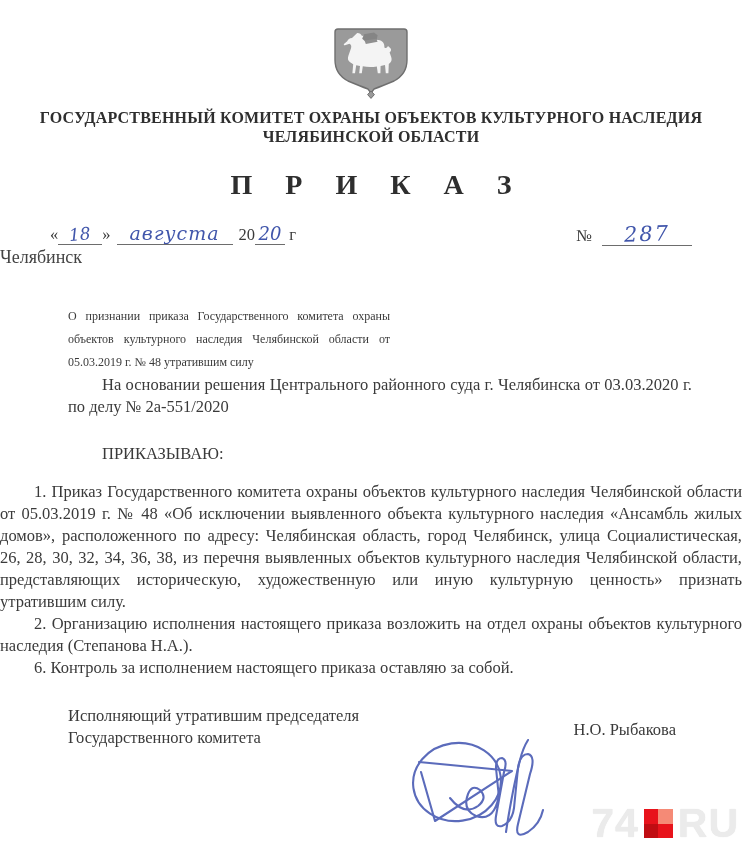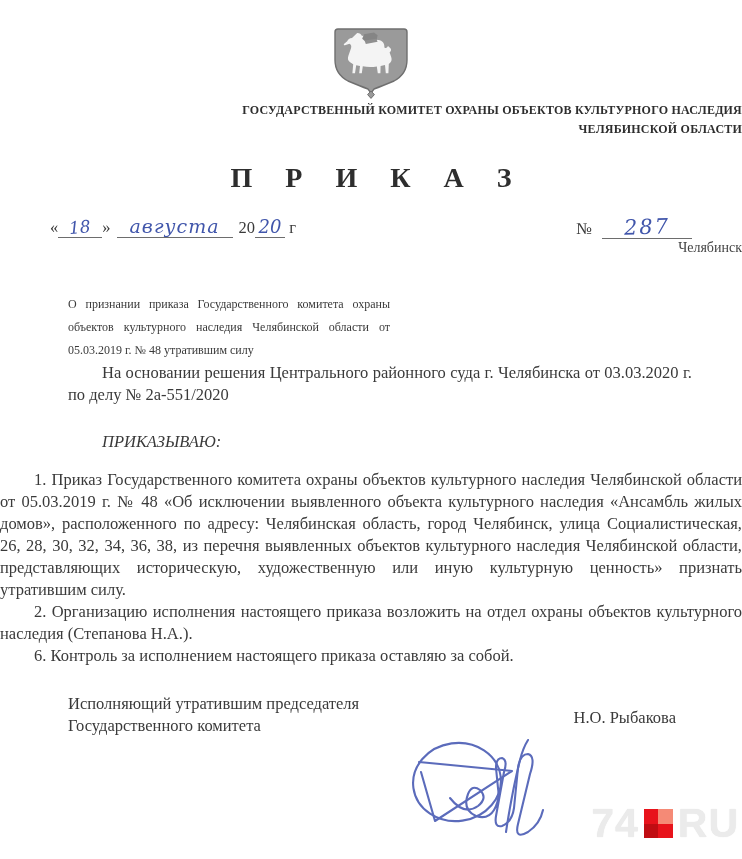--- a/index.html
+++ b/index.html
@@ -12,23 +12,24 @@
     font-family:"Liberation Serif", serif;
     color:#3a3a3a;
   }
   
   .emblem-wrap{
     margin:27px auto 0 auto;
     width:80px;height:74px;
     display:block;
   }
   .org-name{
-    text-align:right;
+    margin-top:7px;
+    text-align:center;
     font-weight:bold;
-    font-size:12px;
+    font-size:16px;
     line-height:19px;
     color:#2e2e2e;
     letter-spacing:0.2px;
   }
   .doc-type{
     margin-top:23px;
     text-align:center;
     font-weight:bold;
     font-size:28px;
     letter-spacing:13px;
@@ -58,42 +59,42 @@
   }
   .blank-day{width:44px;}
   .blank-month{width:116px;margin:1px 6px;}
   .blank-year{width:30px;}
   .blank-number{width:90px;margin-left:10px;}
   .hw-day{font-size:17px;display:inline-block;transform:rotate(-5deg);}
   .hw-month{font-size:19px;letter-spacing:1px;}
   .hw-year{font-size:18px;}
   .hw-number{font-size:21px;letter-spacing:2px;display:inline-block;transform:rotate(-2deg);}
   .city{
-    text-align:right;
-    font-size:14px;
+    text-align:left;
+    font-size:18px;
     margin-top:1px;
     color:#444;
   }
   
   .subject{
     margin:37px 0 0 68px;
     width:322px;
     text-align:justify;
     font-size:12px;
     line-height:23px;
   }
   .paragraph{
     margin:0 50px 0 68px;
     text-align:justify;
     font-size:16.5px;
     line-height:22px;
     text-indent:34px;
   }
   .preamble{}
-  .resolution{margin-top:25px;text-align:left;font-style:italic;}
+  .resolution{margin-top:25px;text-align:left;}
   .order-items{margin-top:16px;}
   .order-items p{margin:0;}
   
   .sig-row{
     margin:26px 50px 0 68px;
     display:flex;
     justify-content:space-between;
     align-items:flex-start;
     font-size:16.5px;
     line-height:22px;

